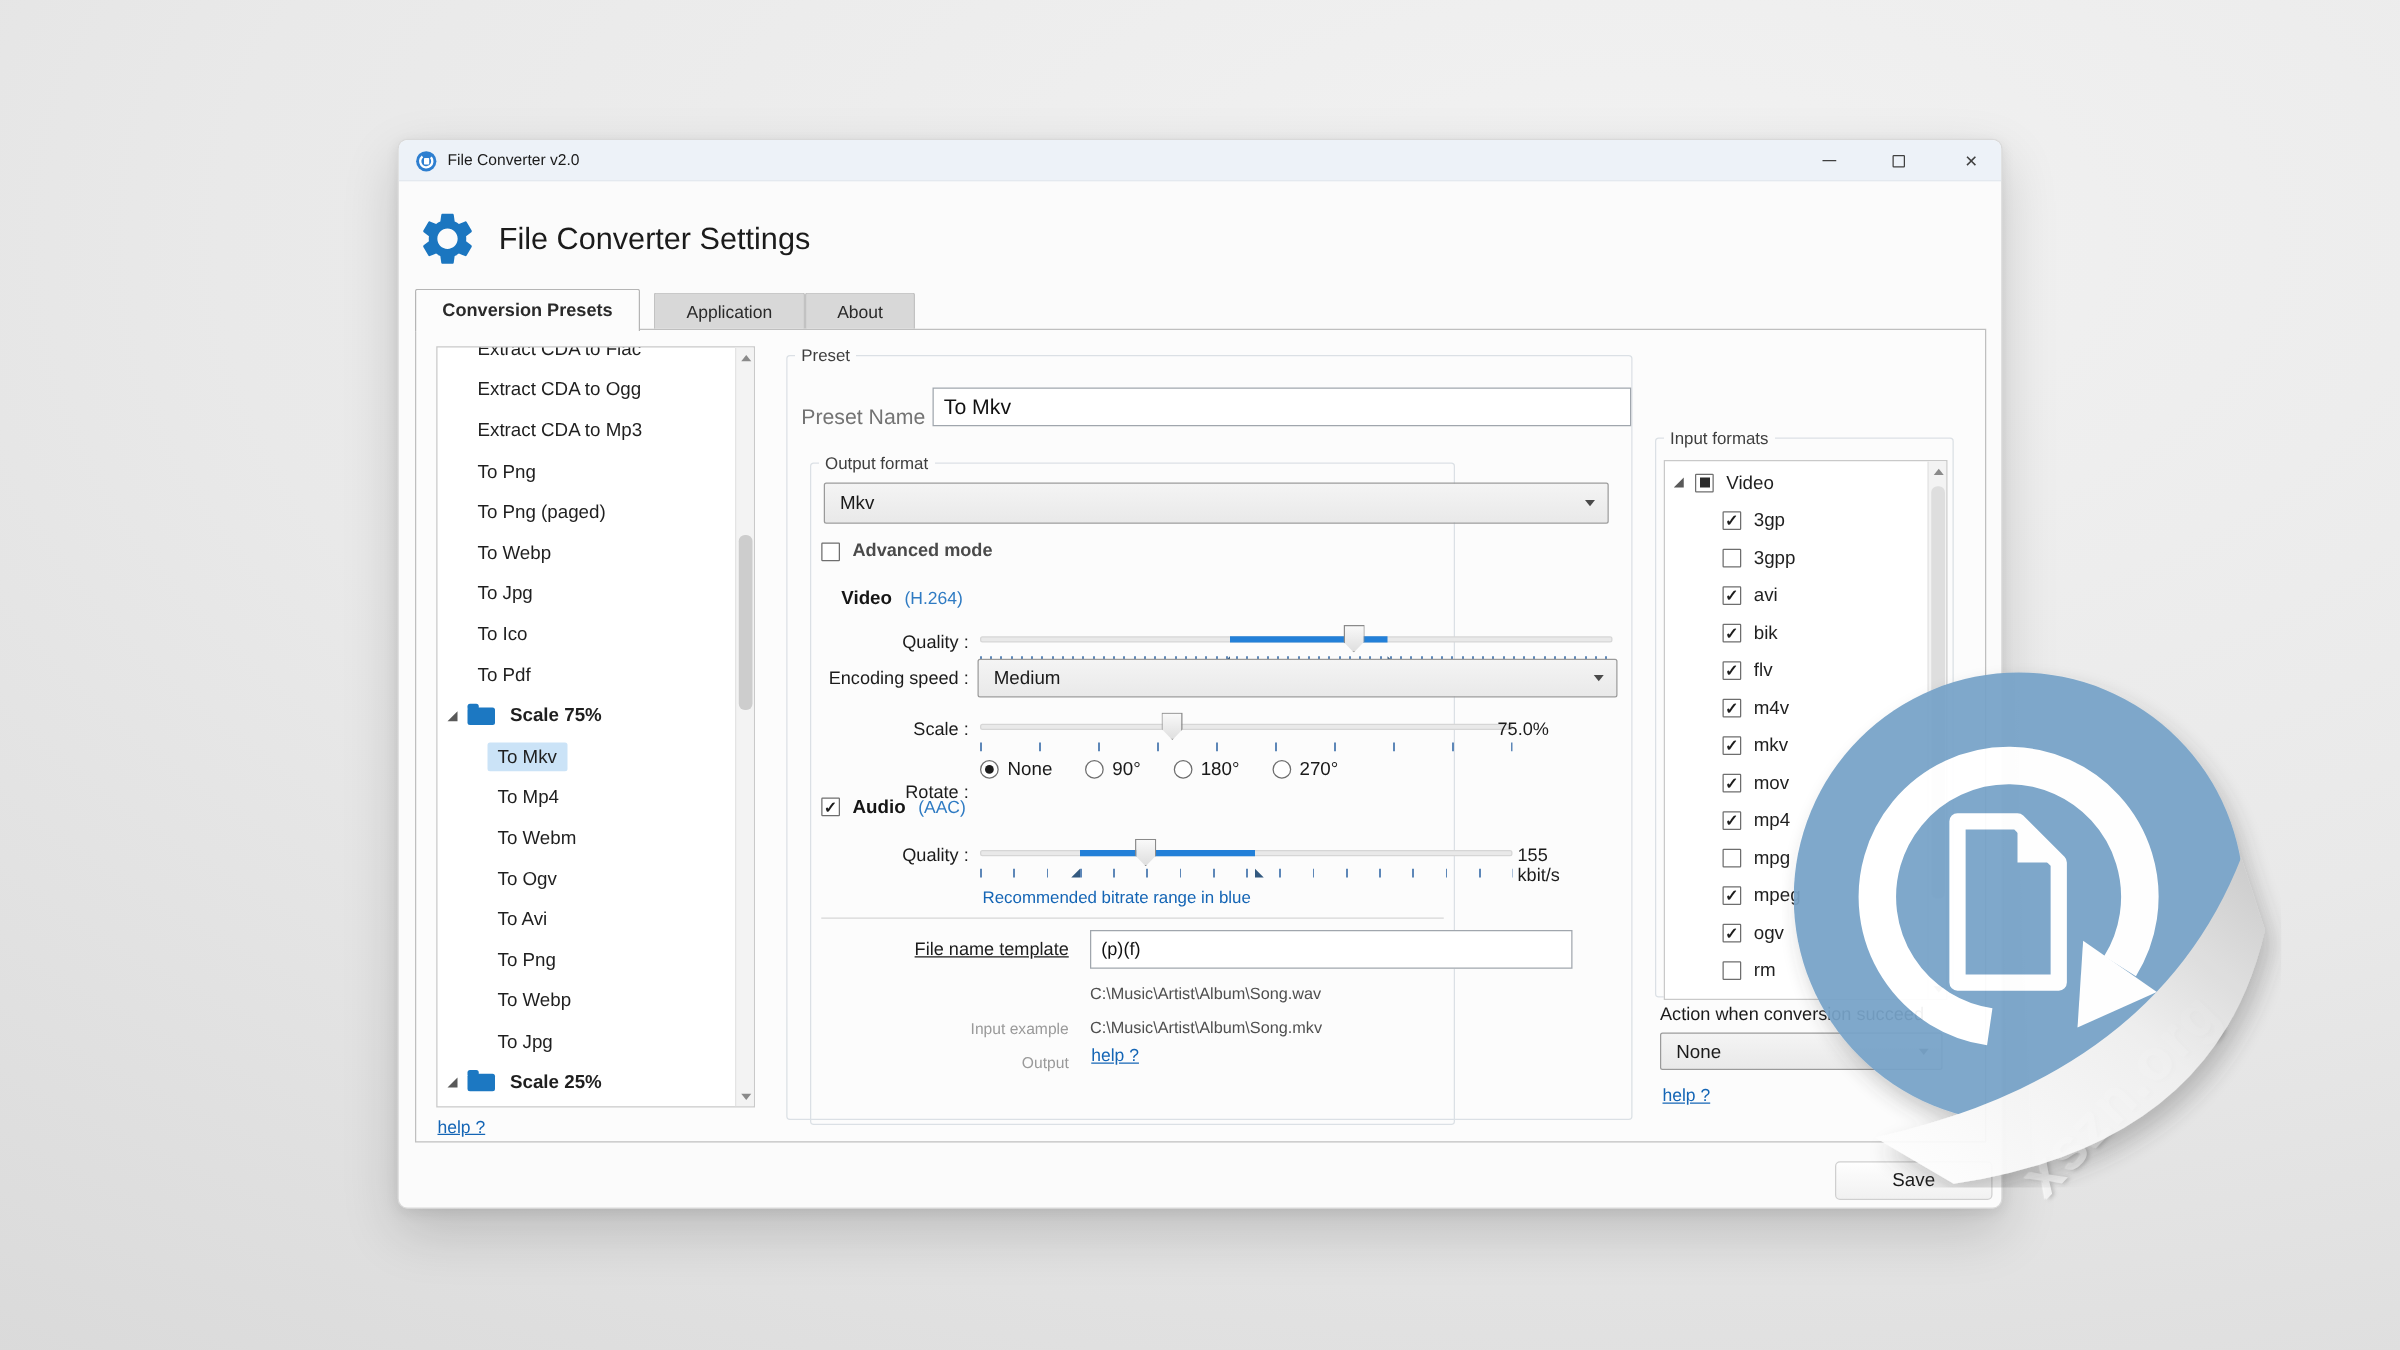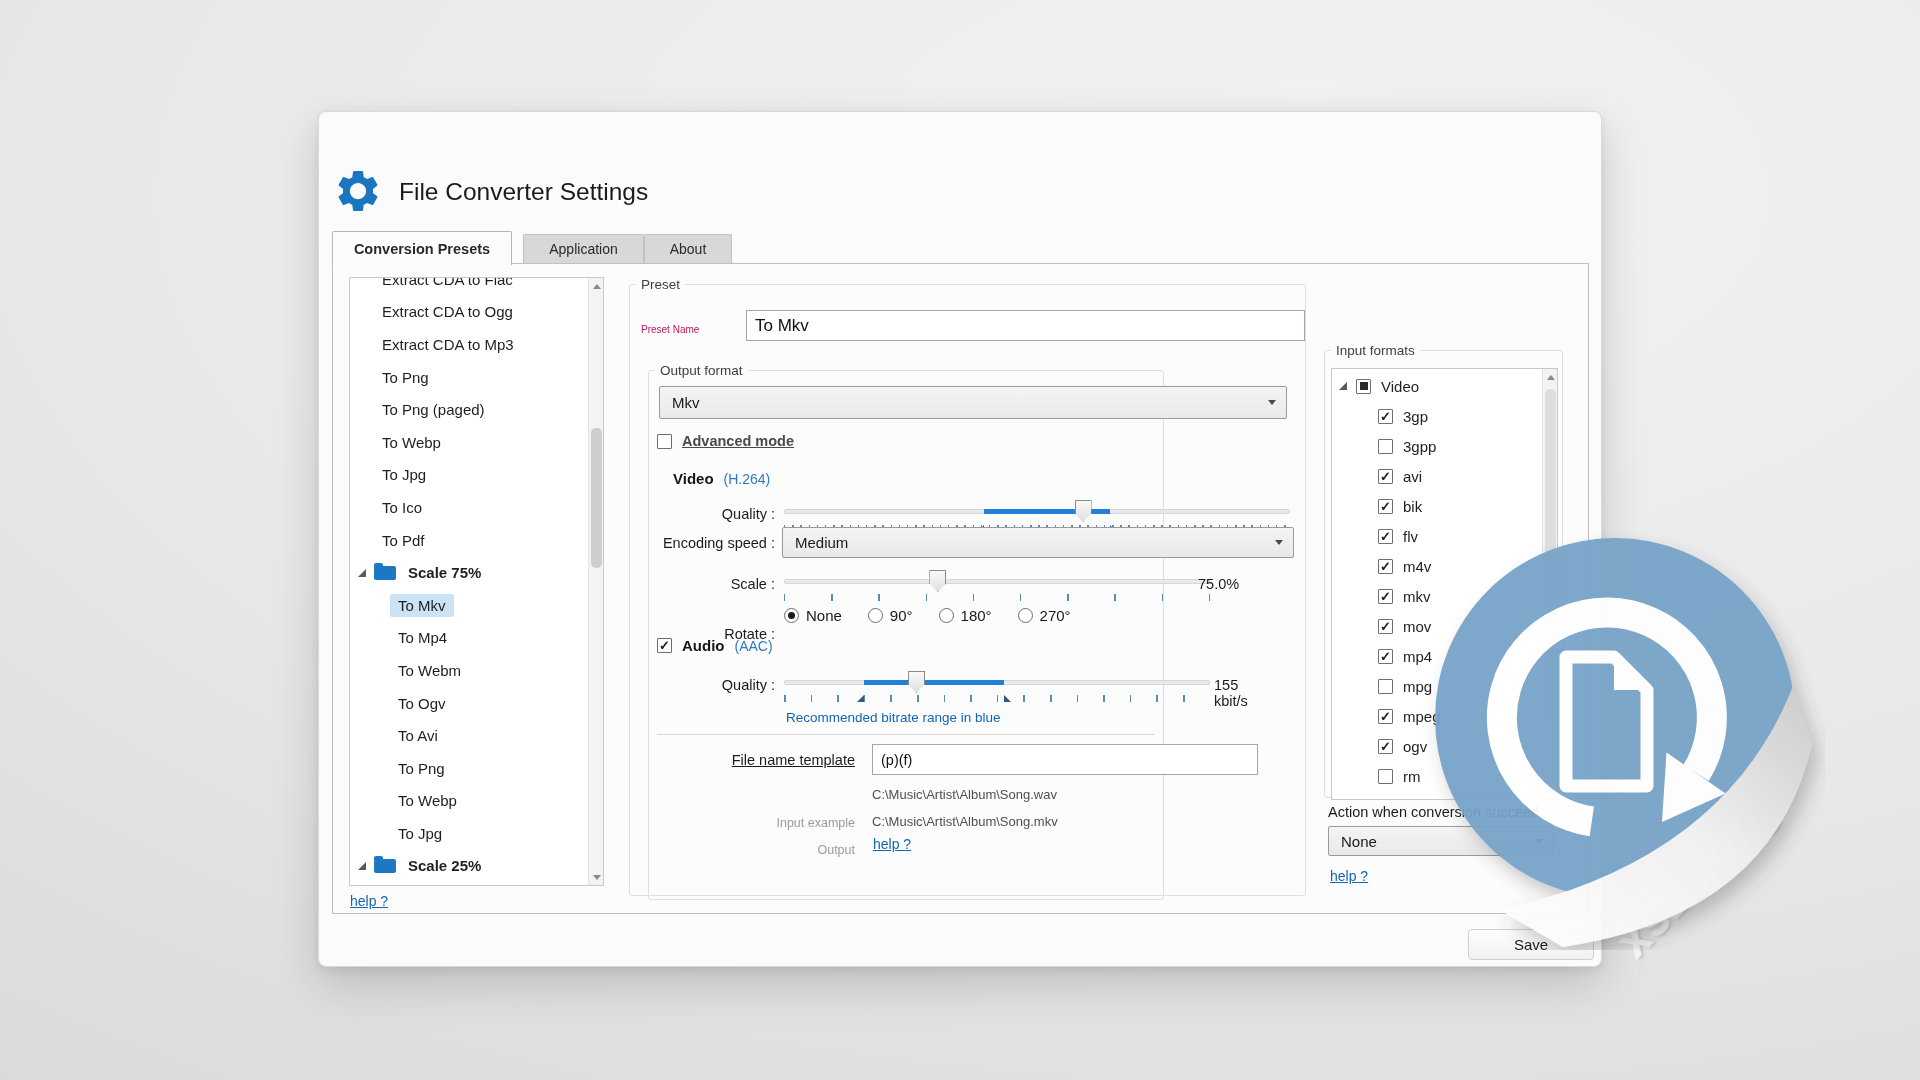--- a/index.html
+++ b/index.html
@@ -58,39 +58,39 @@
   .sb-thumb { position:absolute; left:2px; width:11px; background:#cdcdcd; border-radius:5px; }
 
   .help-link { color:#1465b5; font-size:14px; text-decoration:underline; cursor:pointer; }
   .list-help { position:absolute; left:17px; top:629px; }
 
   
   fieldset { position:absolute; border:1px solid #dbe0e5; border-radius:3px; min-inline-size:0; }
   legend { font-size:13.5px; color:#3f3f3f; padding:0 5px; margin-left:6px; }
 
   .fs-preset { left:296px; top:13px; width:677px; height:619px; }
-  .pn-label { position:absolute; left:11px; top:32px; font-size:10px; color:#be185d; }
+  .pn-label { position:absolute; left:11px; top:32px; font-size:17px; color:#737373; }
   .pn-input { position:absolute; left:116px; top:18px; width:559px; height:31px; border:1px solid #a0a6ad;
     background:#fff; font-size:17px; color:#111; padding:0 8px; font-family:"Liberation Sans",sans-serif; }
 
   .fs-output { left:18px; top:71px; width:516px; height:537px; }
 
   .combo { position:absolute; background:linear-gradient(#f4f4f4,#e9e9e9); border:1px solid #9a9a9a;
     border-radius:2px; display:flex; align-items:center; font-size:15px; color:#1a1a1a; padding:0 12px; }
   .combo .chev { position:absolute; right:10px; width:0; height:0; border-left:4.5px solid transparent;
     border-right:4.5px solid transparent; border-top:5.5px solid #4a4a4a; }
   .combo-format { left:10px; top:8px; width:628px; height:33px; }
   .combo-speed { left:133px; top:149px; width:512px; height:31px; }
 
   .cbx { width:15px; height:15px; background:#fff; border:1.4px solid #6e6e6e; border-radius:1px;
     display:inline-flex; align-items:center; justify-content:center; font-size:13px; font-weight:bold; color:#1d1d1d; line-height:1; }
   .cbx.ind::after { content:""; width:8px; height:8px; background:#2b2b2b; }
 
   .adv-row { position:absolute; left:8px; top:55px; display:flex; align-items:center; gap:10px; }
-  .adv-label { font-size:14.5px; font-weight:bold; color:#4a4a4a;text-decoration:underline; }
+  .adv-label { font-size:14.5px; font-weight:bold; color:#4a4a4a; }
 
   .sec-title { position:absolute; font-size:15px; color:#151515; }
   .sec-title b { font-weight:bold; }
   .codec { color:#2f7bc3; font-size:14px; margin-left:10px; }
 
   .rlabel { position:absolute; left:4px; width:122px; text-align:right; font-size:14.5px; color:#1b1b1b; }
 
   .slider { position:absolute; height:22px; }
   .track { position:absolute; left:0; right:0; top:9px; height:5px; background:#e9e9e9; border:1px solid #d6d6d6; border-radius:2px; }
   .range { position:absolute; top:9px; height:5px; background:#2380d8; }
@@ -142,20 +142,35 @@
   .sticker { position:absolute; left:1425px; top:518px; width:400px; height:432px; z-index:50; pointer-events:none; }
   .wm-text { position:absolute; left:1594px; top:848px; z-index:49; font-size:46px; font-weight:bold;
     color:rgba(243,243,243,.96); letter-spacing:2px; transform:rotate(-46deg);
     text-shadow:1px 2px 3px rgba(150,150,150,.45), -1px -1px 1px rgba(255,255,255,.8); pointer-events:none; }
 </style>
 </head>
 <body>
 
 <div class="win">
 
+  <div class="titlebar">
+    <svg class="appicon" viewBox="0 0 20 20">
+      <circle cx="10" cy="10" r="9" fill="#2e7fd0"></circle>
+      <circle cx="10" cy="10" r="5.4" fill="none" stroke="#ffffff" stroke-width="2.1" stroke-dasharray="25 9" transform="rotate(-40 10 10)"></circle>
+      <rect x="8" y="7.2" width="4.6" height="5.6" rx="0.6" fill="#ffffff"></rect>
+    </svg>
+    <span class="title">File Converter v2.0</span>
+    <div class="wc wc-min">
+        <i></i>
+      </div>
+    <div class="wc wc-max">
+        <i></i>
+      </div>
+    <div class="wc wc-close">×</div>
+  </div>
 
   <svg class="gear" viewBox="0 0 24 24">
     <path fill="#1b76c0" d="M19.14,12.94c0.04-0.3,0.06-0.61,0.06-0.94c0-0.32-0.02-0.64-0.07-0.94l2.03-1.58c0.18-0.14,0.23-0.41,0.12-0.61l-1.92-3.32c-0.12-0.22-0.37-0.29-0.59-0.22l-2.39,0.96c-0.5-0.38-1.03-0.7-1.62-0.94L14.4,2.81c-0.04-0.24-0.24-0.41-0.48-0.41h-3.84c-0.24,0-0.43,0.17-0.47,0.41L9.25,5.35C8.66,5.59,8.12,5.92,7.63,6.29L5.24,5.33c-0.22-0.08-0.47,0-0.59,0.22L2.74,8.87C2.62,9.08,2.66,9.34,2.86,9.48l2.03,1.58C4.84,11.36,4.8,11.69,4.8,12s0.02,0.64,0.07,0.94l-2.03,1.58c-0.18,0.14-0.23,0.41-0.12,0.61l1.92,3.32c0.12,0.22,0.37,0.29,0.59,0.22l2.39-0.96c0.5,0.38,1.03,0.7,1.62,0.94l0.36,2.54c0.05,0.24,0.24,0.41,0.48,0.41h3.84c0.24,0,0.44-0.17,0.47-0.41l0.36-2.54c0.59-0.24,1.13-0.56,1.62-0.94l2.39,0.96c0.22,0.08,0.47,0,0.59-0.22l1.92-3.32c0.12-0.22,0.07-0.47-0.12-0.61L19.14,12.94z M12,15.9c-2.15,0-3.9-1.75-3.9-3.9s1.75-3.9,3.9-3.9s3.9,1.75,3.9,3.9S14.15,15.9,12,15.9z"></path>
   </svg>
   <div class="h-title">File Converter Settings</div>
 
   <div class="tabs">
       <div class="tab active" style="width: 180px;">Conversion Presets</div>
       <div class="tab" style="width: 121px; margin-left: 11px;">Application</div>
       <div class="tab" style="width: 88px;">About</div>

